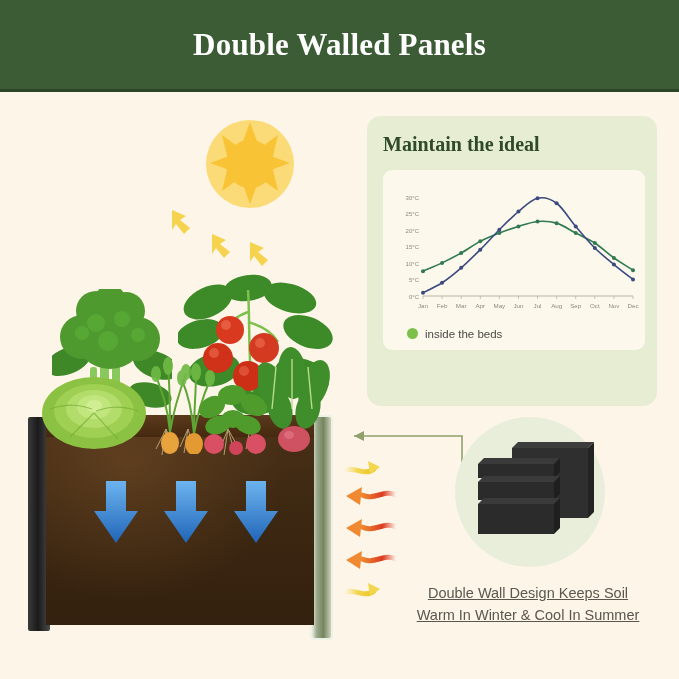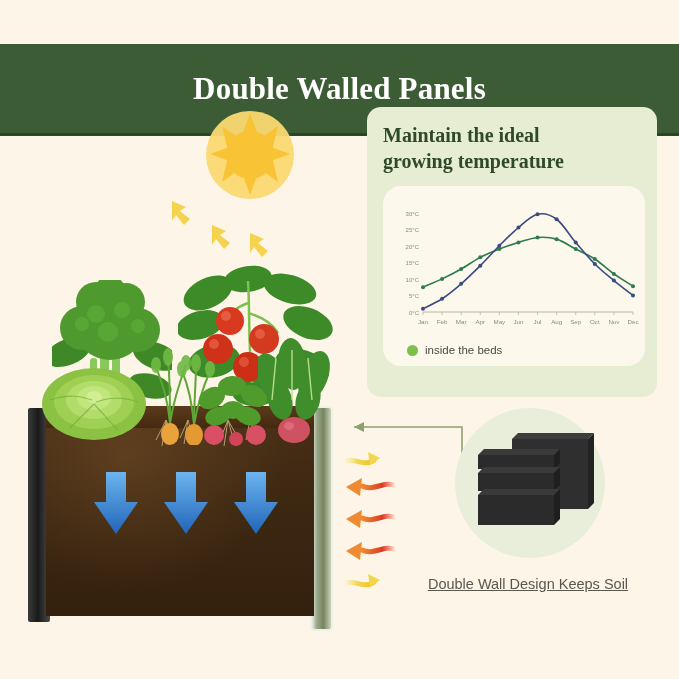--- a/index.html
+++ b/index.html
@@ -20,21 +20,21 @@
   }
   #header-title{
     font-family:"Liberation Serif", serif;
     font-weight:700;
     font-size:31px;
     color:#ffffff;
     letter-spacing:.2px;
   }
 
   
-  #canvas{ position:absolute; left:0; top:83px; width:679px; height:462px; }
+  #canvas{ position:absolute; left:0; top:92px; width:679px; height:462px; }
 
   
   #sun-group{ position:absolute; left:188px; top:28px; width:130px; height:135px; }
   #sun-glow{
     position:absolute; left:18px; top:0; width:88px; height:88px;
     border-radius:50%; background:#fad972; opacity:.95;
   }
   #sun-core{
     position:absolute; left:38px; top:20px; width:48px; height:48px;
     border-radius:50%; background:#f9c336;
@@ -87,21 +87,21 @@
   
   #chart-card{
     position:absolute; left:367px; top:24px; width:290px; height:290px;
     background:#e7edd3; border-radius:14px; padding:16px 14px 12px 16px;
   }
   #chart-card-title{
     font-family:"Liberation Serif", serif; font-weight:700;
     font-size:20px; line-height:1.28; color:#2f4a28; margin-bottom:12px;
   }
   #chart-panel{
-    background:#fdf8ec; border-radius:18px; width:262px; height:180px;
+    background:#fdf8ec; border-radius:9px; width:262px; height:180px;
     padding:8px 6px 4px 6px; position:relative;
   }
   #chart-svg{ display:block; }
   #chart-legend{
     display:flex; gap:46px; align-items:center; padding:10px 0 0 18px;
   }
   .legend-item{ display:flex; align-items:center; gap:7px; }
   .legend-dot{ width:11px; height:11px; border-radius:50%; }
   .legend-label{ font-size:11.5px; color:#4a4a48; }
 
@@ -119,21 +119,21 @@
   #panel-art{ position:absolute; left:470px; top:338px; width:125px; height:125px; }
 
   #badge-caption{
     position:absolute; left:378px; top:490px; width:300px;
     text-align:center; font-size:14.5px; line-height:1.55; color:#59574f;text-decoration:underline;
   }
 </style>
 </head>
 <body style="background: rgb(253, 246, 232);">
 
-<div id="header-bar" style="background: rgb(59, 92, 52); margin-top: 44px;">
+<div id="header-bar" style="background: rgb(59, 92, 52);">
   <div id="header-title" style="color: rgb(255, 255, 255);">Double Walled Panels</div>
 </div>
 
 <div id="canvas">
 
   <div id="sun-group">
     <div id="sun-glow"></div>
     <svg width="130" height="92" style="position:absolute;left:0;top:-2px">
       <g fill="#f9c336">
         <polygon points="62,4 70,26 54,26"></polygon>
@@ -324,21 +324,20 @@
         <path d="M8,0 h20 v30 h12 L18,62 L-4,30 h12 Z" transform="translate(10,2)"></path>
         <path d="M8,0 h20 v30 h12 L18,62 L-4,30 h12 Z" transform="translate(80,2)"></path>
         <path d="M8,0 h20 v30 h12 L18,62 L-4,30 h12 Z" transform="translate(150,2)"></path>
       </g>
     </svg>
   </div>
 
   <div id="chart-card" style="background: rgb(231, 237, 211);">
     <div id="chart-card-title">
       <div>Maintain the ideal</div>
-      <div>growing temperature</div>
     </div>
 
     <div id="chart-panel" style="background: rgb(253, 248, 236);">
       <svg id="chart-svg" width="250" height="140" viewBox="0 0 250 140">
         <g id="chart-yticks">
             <text x="30" y="121" text-anchor="end" font-size="6" fill="#8d8a7c" font-family="&quot;Liberation Sans&quot;, sans-serif">0°C</text>
             <text x="30" y="104.4375" text-anchor="end" font-size="6" fill="#8d8a7c" font-family="&quot;Liberation Sans&quot;, sans-serif">5°C</text>
             <text x="30" y="87.875" text-anchor="end" font-size="6" fill="#8d8a7c" font-family="&quot;Liberation Sans&quot;, sans-serif">10°C</text>
             <text x="30" y="71.3125" text-anchor="end" font-size="6" fill="#8d8a7c" font-family="&quot;Liberation Sans&quot;, sans-serif">15°C</text>
             <text x="30" y="54.75" text-anchor="end" font-size="6" fill="#8d8a7c" font-family="&quot;Liberation Sans&quot;, sans-serif">20°C</text>
@@ -463,15 +462,16 @@
     <polygon points="8,52 14,46 90,46 84,52" fill="#3a3a3a"></polygon>
     <polygon points="84,52 90,46 90,64 84,70" fill="#1f1f1f"></polygon>
 
     <polygon points="8,74 84,74 84,104 8,104" fill="#2b2b2b"></polygon>
     <polygon points="8,74 14,68 90,68 84,74" fill="#3a3a3a"></polygon>
     <polygon points="84,74 90,68 90,98 84,104" fill="#1f1f1f"></polygon>
   </svg>
 
   <div id="badge-caption">
     <div>Double Wall Design Keeps Soil</div>
+    <div>Warm In Winter &amp; Cool In Summer</div>
   </div>
 
 </div>
 
 </body></html>

